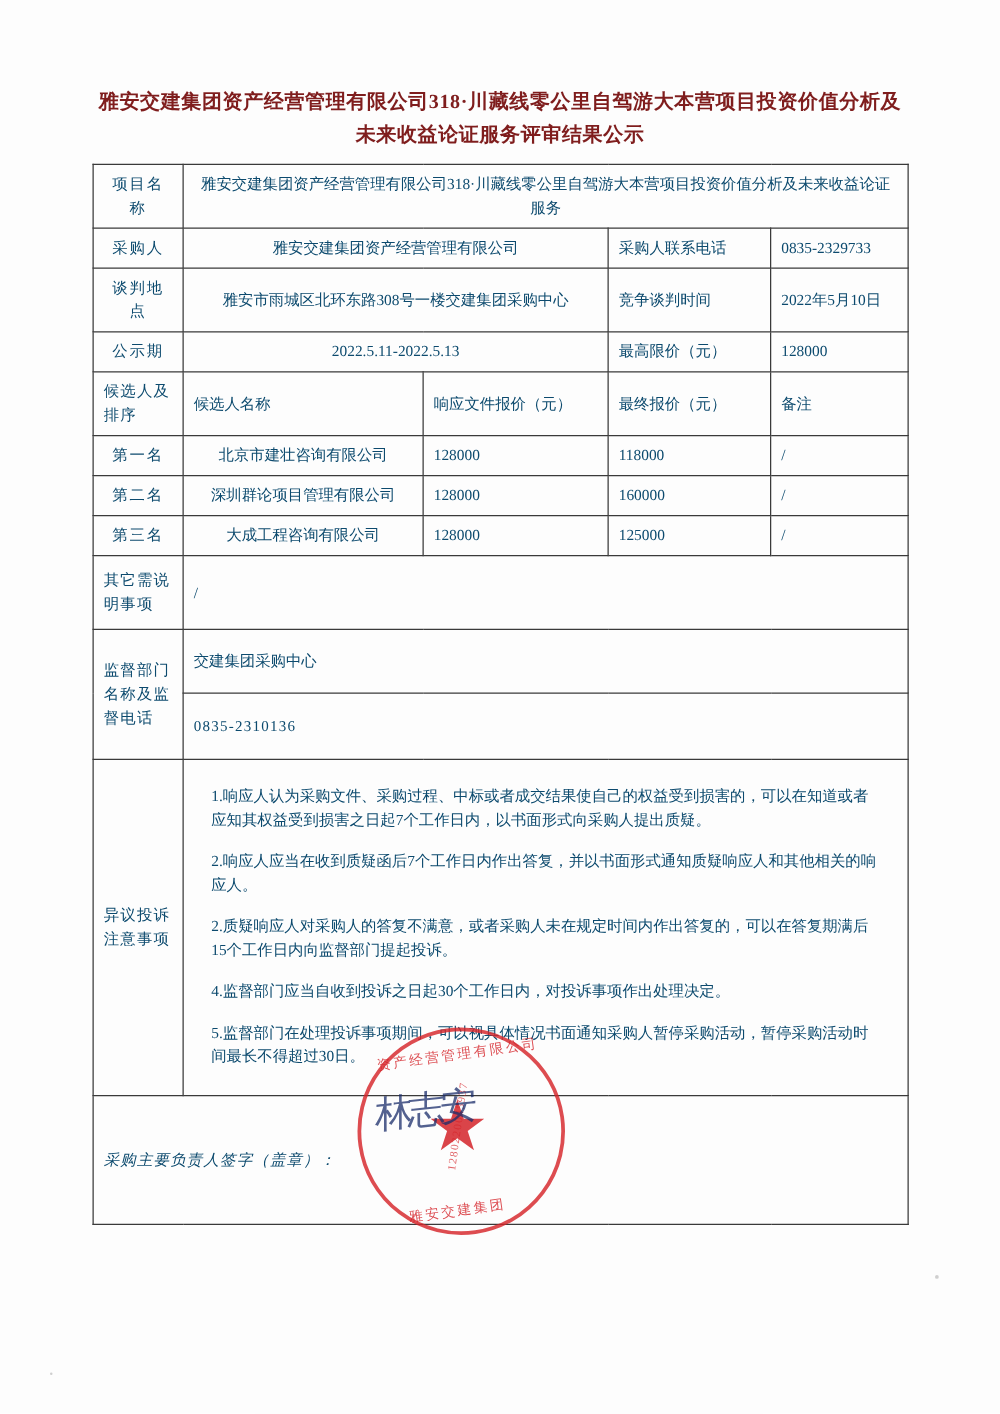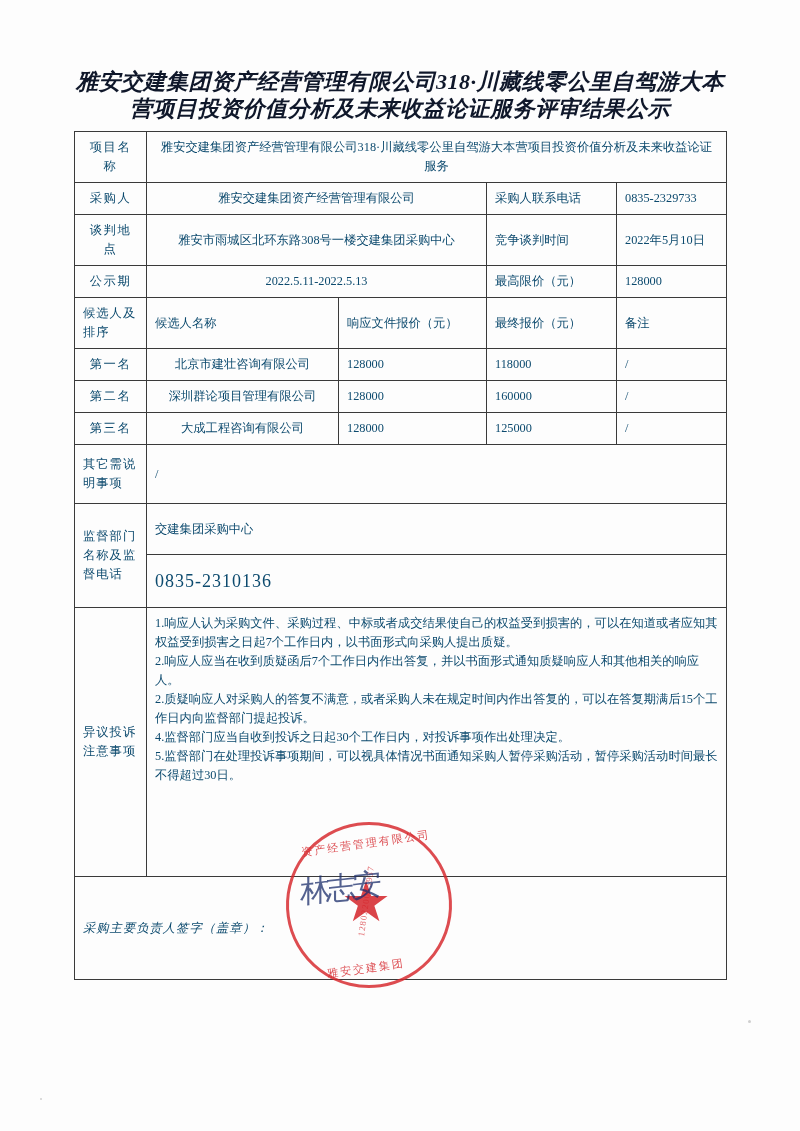--- a/index.html
+++ b/index.html
@@ -21,26 +21,25 @@
     width: 800px;
     height: 1131px;
     background: #fdfdfd;
   }
   .doc-title {
     position: absolute;
     left: 72px;
     top: 68px;
     width: 656px;
     text-align: center;
-    font-size: 22px;
+    font-size: 16px;
     font-weight: bold;
     line-height: 27px;
     letter-spacing: 0.5px;
-    color: #0f172a;
-    font-style: italic;
+    color: #7f1d1d;
   }
   table.main {
     position: absolute;
     left: 74px;
     top: 131px;
     width: 652px;
     border-collapse: collapse;
     table-layout: fixed;
   }
   table.main td {
@@ -61,21 +60,21 @@
     text-align: left;
     letter-spacing: 1px;
     line-height: 20px;
   }
   .notice {
     text-align: left;
     line-height: 22.5px;
     font-size: 12.4px;
     padding: 10px 12px 12px 12px;
   }
-  .notice div { margin: 0; }
+  .notice div { margin: 14px; }
   .sig-cell {
     height: 90px;
     vertical-align: middle;
   }
   .sig-text {
     letter-spacing: 1px;
     font-size: 12.3px;
     font-style: italic;
   }
   
@@ -216,21 +215,21 @@
       </tr>
       <tr>
         <td class="tall-label" style="height:46px">其它需说明事项</td>
         <td class="ctr" colspan="4">/</td>
       </tr>
       <tr>
         <td class="tall-label" rowspan="2" style="height:80px">监督部门名称及监督电话</td>
         <td class="ctr" colspan="4" style="height:38px">交建集团采购中心</td>
       </tr>
       <tr>
-        <td class="ctr" colspan="4" style="height:40px; font-size:18px; letter-spacing:1px">0835-2310136</td>
+        <td class="ctr" colspan="4" style="height:40px; font-size:12px; letter-spacing:1px">0835-2310136</td>
       </tr>
       <tr>
         <td class="tall-label">异议投诉注意事项</td>
         <td class="notice" colspan="4" style="height:256px; vertical-align:top">
           <div>1.响应人认为采购文件、采购过程、中标或者成交结果使自己的权益受到损害的，可以在知道或者应知其权益受到损害之日起7个工作日内，以书面形式向采购人提出质疑。</div>
           <div>2.响应人应当在收到质疑函后7个工作日内作出答复，并以书面形式通知质疑响应人和其他相关的响应人。</div>
           <div>2.质疑响应人对采购人的答复不满意，或者采购人未在规定时间内作出答复的，可以在答复期满后15个工作日内向监督部门提起投诉。</div>
           <div>4.监督部门应当自收到投诉之日起30个工作日内，对投诉事项作出处理决定。</div>
           <div>5.监督部门在处理投诉事项期间，可以视具体情况书面通知采购人暂停采购活动，暂停采购活动时间最长不得超过30日。</div>
         </td>

